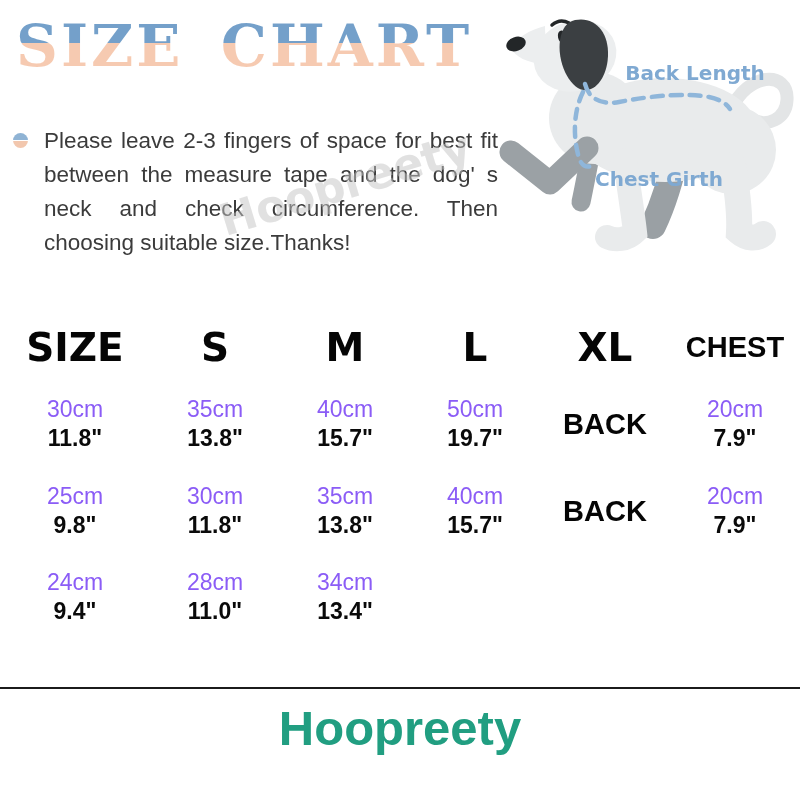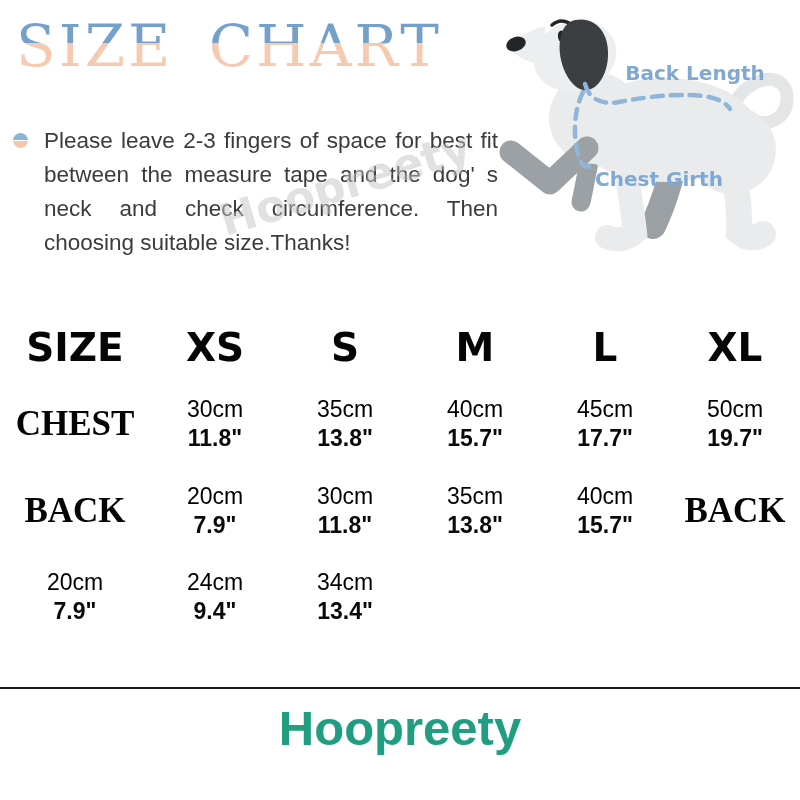--- a/index.html
+++ b/index.html
@@ -11,21 +11,21 @@
     overflow: hidden;
     font-family: "Liberation Sans", sans-serif;
   }
 
   
   .title {
     position: absolute;
     left: 16px;
     top: 12px;
     font-family: "DejaVu Serif", serif;
-    font-weight: normal;
+    font-weight: bold;
     font-size: 58px;
     letter-spacing: 3px;
     word-spacing: 14px;
     white-space: nowrap;
     color: #74a0ca;
     background: linear-gradient(180deg, #74a0ca 0%, #74a0ca 46%, #f6cab1 46%, #f6cab1 100%);
     -webkit-background-clip: text;
     background-clip: text;
     -webkit-text-fill-color: transparent;
   }
@@ -94,30 +94,30 @@
     align-items: center;
     justify-items: center;
   }
   .th {
     font-family: "DejaVu Sans", sans-serif;
     font-weight: bold;
     font-size: 39px;
     color: #050505;
   }
   .row-label {
-    font-family: Liberation Serif, serif;
-    font-weight: bold;
-    font-size: 35px;
+    font-family: Liberation Sans, sans-serif;
+    font-weight: bold;
+    font-size: 29px;
     color: #050505;
   }
   .cell { text-align: center; }
   .cm {
     font-size: 23px;
     line-height: 28px;
-    color: #000000;
+    color: #8b5cf6;
   }
   .in {
     font-size: 23px;
     line-height: 30px;
     font-weight: bold;
     color: #0a0a0a;
   }
 
   
   .divider {
@@ -183,54 +183,53 @@
   </svg>
 
   <span class="note-bullet"></span>
   <div class="note-text">Please leave 2-3 fingers of space for best fit between the measure tape and the dog' s neck and check circumference. Then choosing suitable size.Thanks!</div>
 
   <div class="watermark">Hoopreety</div>
 
   <div class="size-table">
 
     <div class="th">SIZE</div>
-    <div class="th">XS</div>
     <div class="th">S</div>
     <div class="th">M</div>
     <div class="th">L</div>
     <div class="th">XL</div>
 
     <div class="row-label">CHEST</div>
     <div class="cell">
       <div class="cm">30cm</div>
       <div class="in">11.8"</div>
     </div>
     <div class="cell">
       <div class="cm">35cm</div>
       <div class="in">13.8"</div>
     </div>
     <div class="cell">
       <div class="cm">40cm</div>
       <div class="in">15.7"</div>
     </div>
     <div class="cell">
-      <div class="cm">45cm</div>
-      <div class="in">17.7"</div>
-    </div>
-    <div class="cell">
       <div class="cm">50cm</div>
       <div class="in">19.7"</div>
     </div>
 
     <div class="row-label">BACK</div>
     <div class="cell">
       <div class="cm">20cm</div>
       <div class="in">7.9"</div>
     </div>
     <div class="cell">
+      <div class="cm">25cm</div>
+      <div class="in">9.8"</div>
+    </div>
+    <div class="cell">
       <div class="cm">30cm</div>
       <div class="in">11.8"</div>
     </div>
     <div class="cell">
       <div class="cm">35cm</div>
       <div class="in">13.8"</div>
     </div>
     <div class="cell">
       <div class="cm">40cm</div>
       <div class="in">15.7"</div>
@@ -239,20 +238,24 @@
     <div class="row-label">BACK</div>
     <div class="cell">
       <div class="cm">20cm</div>
       <div class="in">7.9"</div>
     </div>
     <div class="cell">
       <div class="cm">24cm</div>
       <div class="in">9.4"</div>
     </div>
     <div class="cell">
+      <div class="cm">28cm</div>
+      <div class="in">11.0"</div>
+    </div>
+    <div class="cell">
       <div class="cm">34cm</div>
       <div class="in">13.4"</div>
     </div>
   </div>
 
   <div class="divider"></div>
   <div class="brand">Hoopreety</div>
 
 </div>
 

